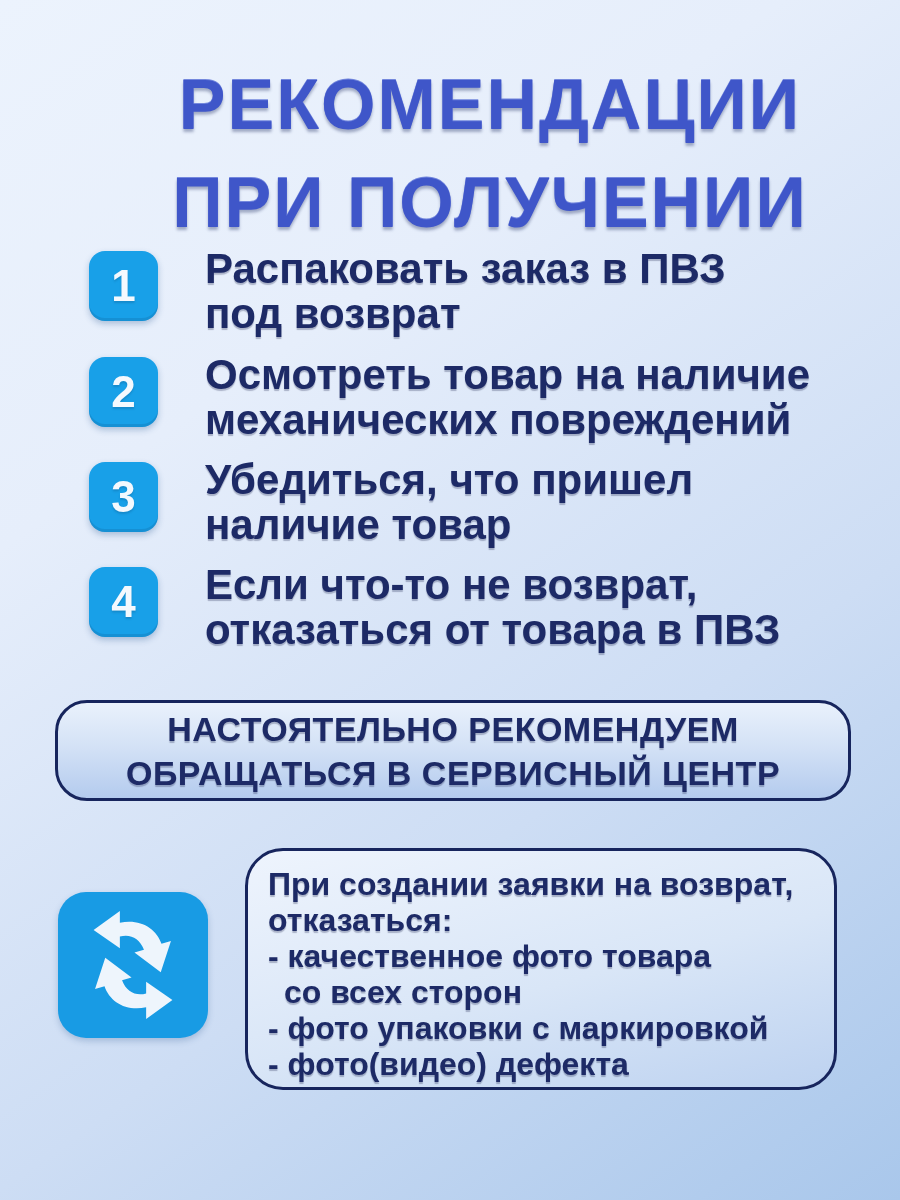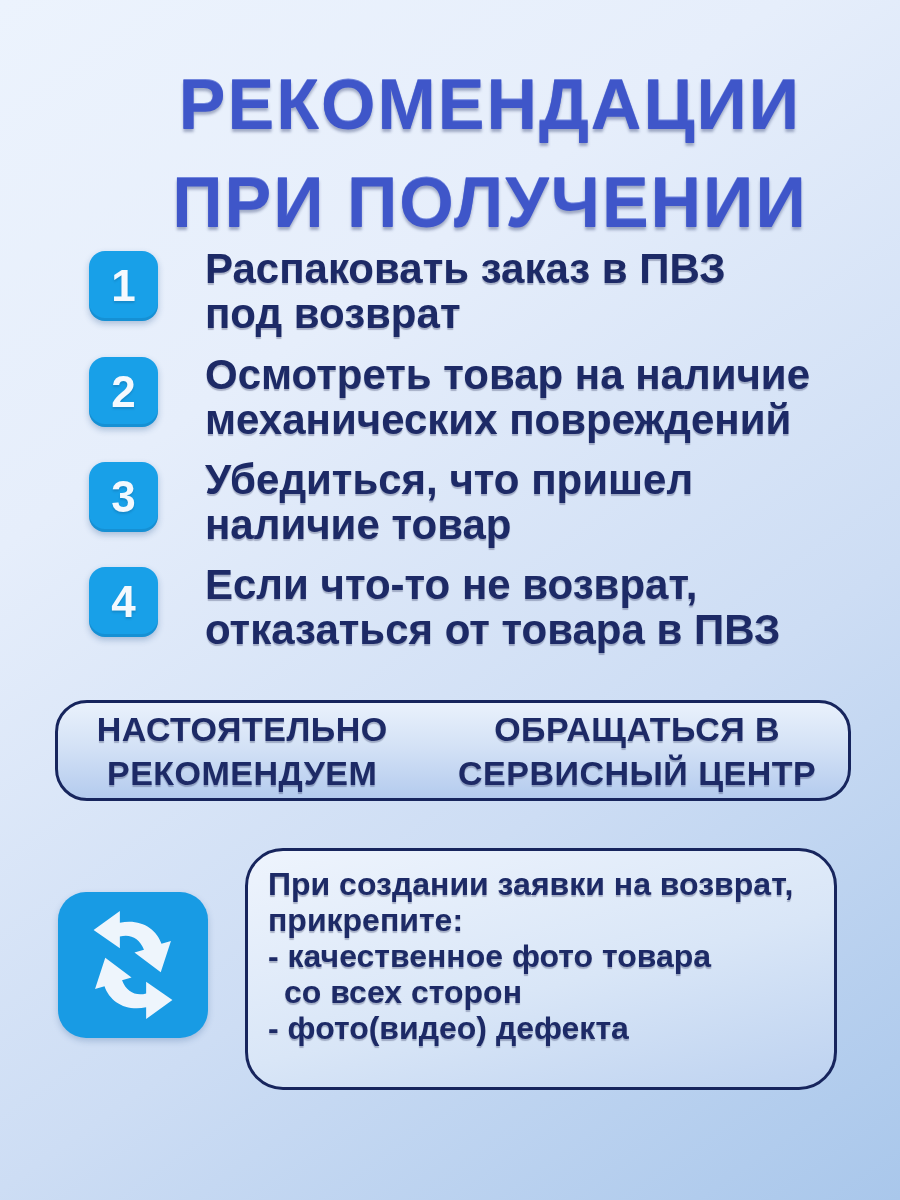--- a/index.html
+++ b/index.html
@@ -34,21 +34,21 @@
   }
   .step-text{
     color:#1d2a66;font-size:42px;font-weight:800;line-height:45px;
     text-shadow:0 2px 1px rgba(18,26,70,0.28);
     white-space:nowrap;
   }
   .banner{
     position:absolute;left:55px;top:700px;width:790px;height:95px;
     border:3px solid #17255d;border-radius:32px;
     background:linear-gradient(180deg,#e9f1fc 0%,#d4e2f6 45%,#b4cbee 100%);
-    display:flex;flex-direction:row;align-items:center;justify-content:center;
+    display:flex;flex-direction:column;align-items:center;justify-content:center;
     color:#1d2a66;font-size:34px;font-weight:800;line-height:44px;letter-spacing:0.5px;
     text-align:center;
     text-shadow:0 2px 1px rgba(18,26,70,0.28);
   }
   .exchange-icon{
     position:absolute;left:58px;top:892px;width:150px;height:146px;
     border-radius:28px;background:#189be4;
     box-shadow:0 3px 6px rgba(30,80,140,0.25);
   }
   .exchange-icon svg{display:block;width:100%;height:100%;}
@@ -120,19 +120,20 @@
       <defs>
         <path id="cyc-arrow" d="M23 26 L41 13 L41 21 C55 18 66 25 69.5 35.5 L76 33.5 L69 55 L51 41.5 L57.5 39.5 C54.5 31.5 48 28.5 41 30.5 L41 38.5 Z"></path>
       </defs>
       <use href="#cyc-arrow" fill="#eef5fc"></use>
       <use href="#cyc-arrow" fill="#eef5fc" transform="rotate(180 50 50)"></use>
     </svg>
   </div>
 
   <div class="return-box">
     <div class="return-line">При создании заявки на возврат,</div>
-    <div class="return-line">прикрепите:</div>
+    <div class="return-line">отказаться:</div>
     <div class="return-line">- качественное фото товара</div>
     <div class="return-line indent">со всех сторон</div>
+    <div class="return-line">- фото упаковки с маркировкой</div>
     <div class="return-line">- фото(видео) дефекта</div>
   </div>
 
 </div>
 
 </body></html>

